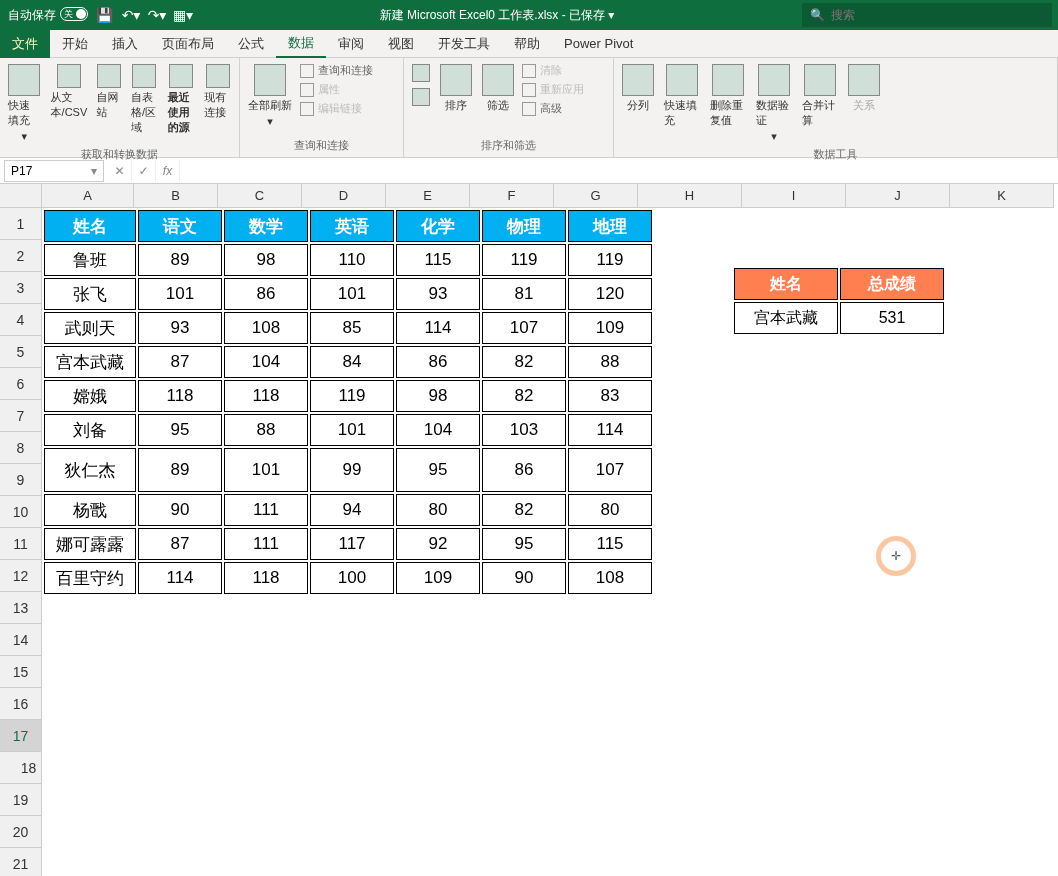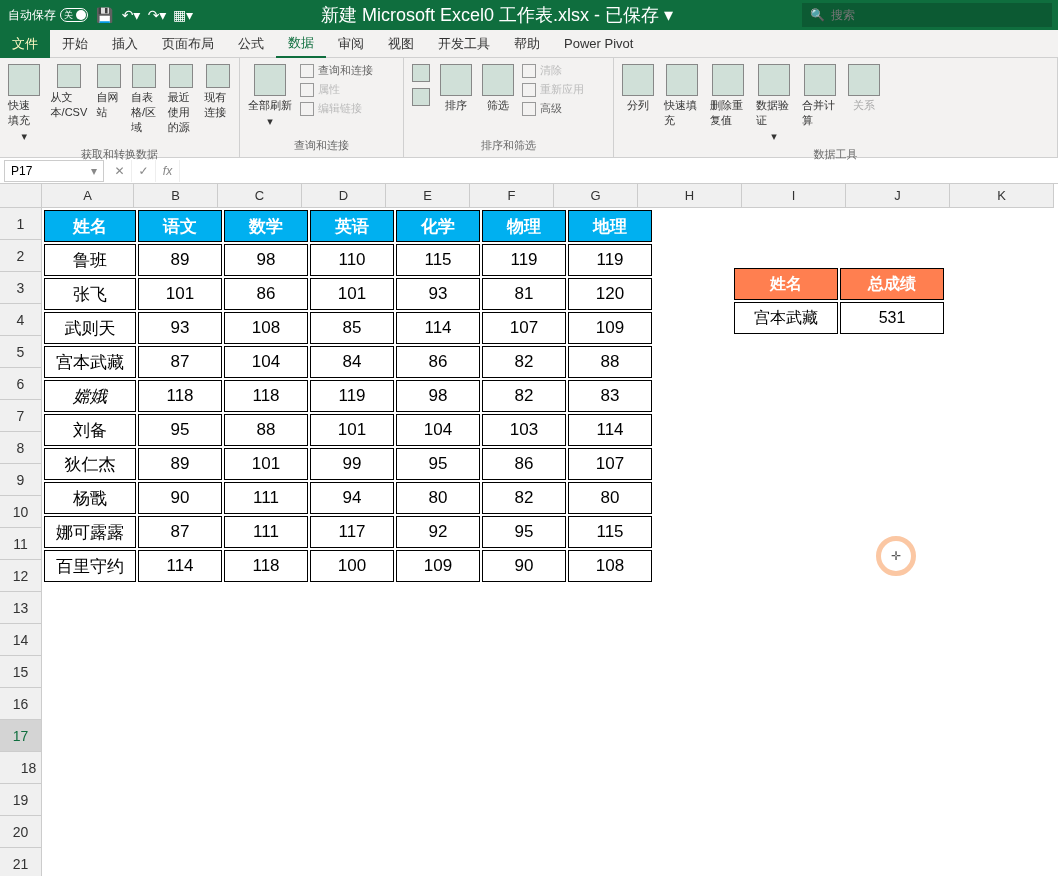--- a/index.html
+++ b/index.html
@@ -1,25 +1,25 @@
 <!DOCTYPE html>
 <html><head>
 <meta charset="utf-8">
 <style>
 * { margin: 0; padding: 0; box-sizing: border-box; font-family: "Microsoft YaHei", Arial, sans-serif; }
 body { background: #fff; width: 1058px; height: 876px; overflow: hidden; }
 
 
 .title-bar { background: #0f6e3e; height: 30px; display: flex; align-items: center; color: #fff; font-size: 12px; }
 .title-left { display: flex; align-items: center; gap: 8px; padding-left: 8px; }
-.toggle-wrap { display: flex; align-items: center; gap: 4px; }
+.toggle-wrap { display: flex; gap: 4px; }
 .toggle { width: 28px; height: 14px; border: 1px solid #fff; border-radius: 7px; position: relative; background: #0f6e3e; }
 .toggle::after { content: ""; position: absolute; right: 1px; top: 1px; width: 10px; height: 10px; background: #fff; border-radius: 50%; }
 .qat-icon { width: 18px; height: 18px; display: flex; align-items: center; justify-content: center; color: #fff; font-size: 14px; }
-.title-center { flex: 1; text-align: center; font-size: 18px; }
+.title-center { flex: 1; text-align: center; font-size: 12px; }
 .search-area { display: flex; align-items: center; background: #0c5a33; width: 250px; height: 24px; padding: 0 8px; gap: 6px; margin-right: 6px; }
 .search-area input { background: transparent; border: none; color: #ccc; font-size: 12px; outline: none; flex: 1; }
 
 
 .menu-bar { background: #f3f2f1; height: 28px; display: flex; align-items: center; border-bottom: 1px solid #d0d0d0; }
 .menu-tab { padding: 0 12px; height: 28px; display: flex; align-items: center; font-size: 13px; color: #333; cursor: pointer; }
 .menu-tab.file { background: #0f6e3e; color: #fef9c3; }
 .menu-tab.active { color: #0f6e3e; border-bottom: 2px solid #0f6e3e; font-weight: 500; }
 
 
@@ -115,21 +115,21 @@
         <div class="rb-btn">
           <div class="rb-icon"></div>
           <span style="max-width:36px;">自网站</span>
         </div>
         <div class="rb-btn">
           <div class="rb-icon"></div>
           <span style="max-width:36px;">自表格/区域</span>
         </div>
         <div class="rb-btn">
           <div class="rb-icon"></div>
-          <span style="max-width:36px;">最近使用的源</span>
+          <span style="max-width:36px;font-weight:bold;">最近使用的源</span>
         </div>
         <div class="rb-btn">
           <div class="rb-icon"></div>
           <span style="max-width:36px;">现有连接</span>
         </div>
       </div>
     <div class="ribbon-label">获取和转换数据</div>
   </div>
   <div class="ribbon-group" style="width:164px;">
     <div class="ribbon-items">
@@ -300,39 +300,39 @@
             <tr>
               <td style="width:92px;height:32px;">宫本武藏</td>
               <td style="width:84px;height:32px;">87</td>
               <td style="width:84px;height:32px;">104</td>
               <td style="width:84px;height:32px;">84</td>
               <td style="width:84px;height:32px;">86</td>
               <td style="width:84px;height:32px;">82</td>
               <td style="width:84px;height:32px;">88</td>
             </tr>
             <tr>
-              <td style="width:92px;height:22px;font-style:italic;">嫦娥</td>
+              <td style="width:92px;height:22px;">嫦娥</td>
               <td style="width:84px;height:32px;">118</td>
               <td style="width:84px;height:32px;">118</td>
               <td style="width:84px;height:32px;">119</td>
               <td style="width:84px;height:32px;">98</td>
               <td style="width:84px;height:32px;">82</td>
               <td style="width:84px;height:32px;">83</td>
             </tr>
             <tr>
               <td style="width:92px;height:32px;">刘备</td>
               <td style="width:84px;height:32px;">95</td>
               <td style="width:84px;height:32px;">88</td>
               <td style="width:84px;height:32px;">101</td>
               <td style="width:84px;height:32px;">104</td>
               <td style="width:84px;height:32px;">103</td>
               <td style="width:84px;height:32px;">114</td>
             </tr>
             <tr>
-              <td style="width:92px;height:32px;margin-top:43px;">狄仁杰</td>
+              <td style="width:92px;height:44px;margin-top:43px;">狄仁杰</td>
               <td style="width:84px;height:32px;">89</td>
               <td style="width:84px;height:32px;">101</td>
               <td style="width:84px;height:32px;">99</td>
               <td style="width:84px;height:32px;">95</td>
               <td style="width:84px;height:32px;">86</td>
               <td style="width:84px;height:32px;">107</td>
             </tr>
             <tr>
               <td style="width:92px;height:32px;">杨戬</td>
               <td style="width:84px;height:32px;">90</td>

